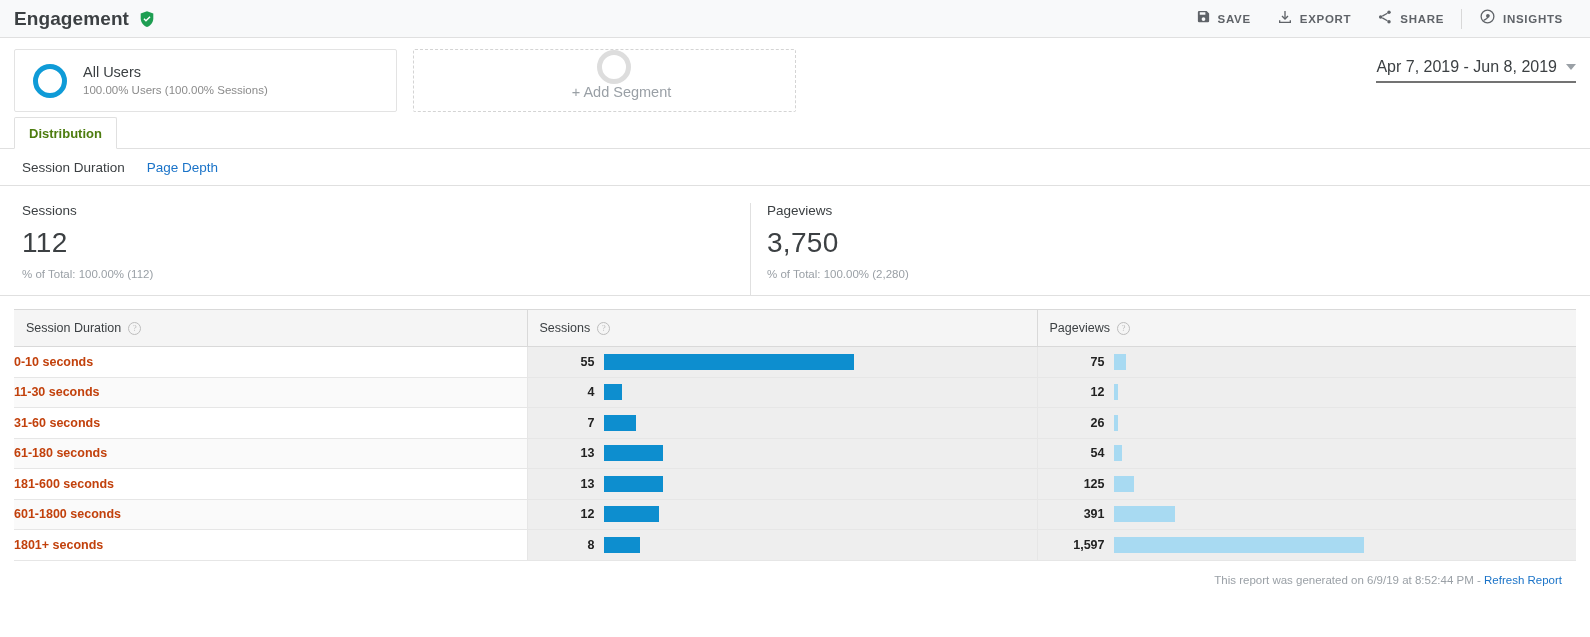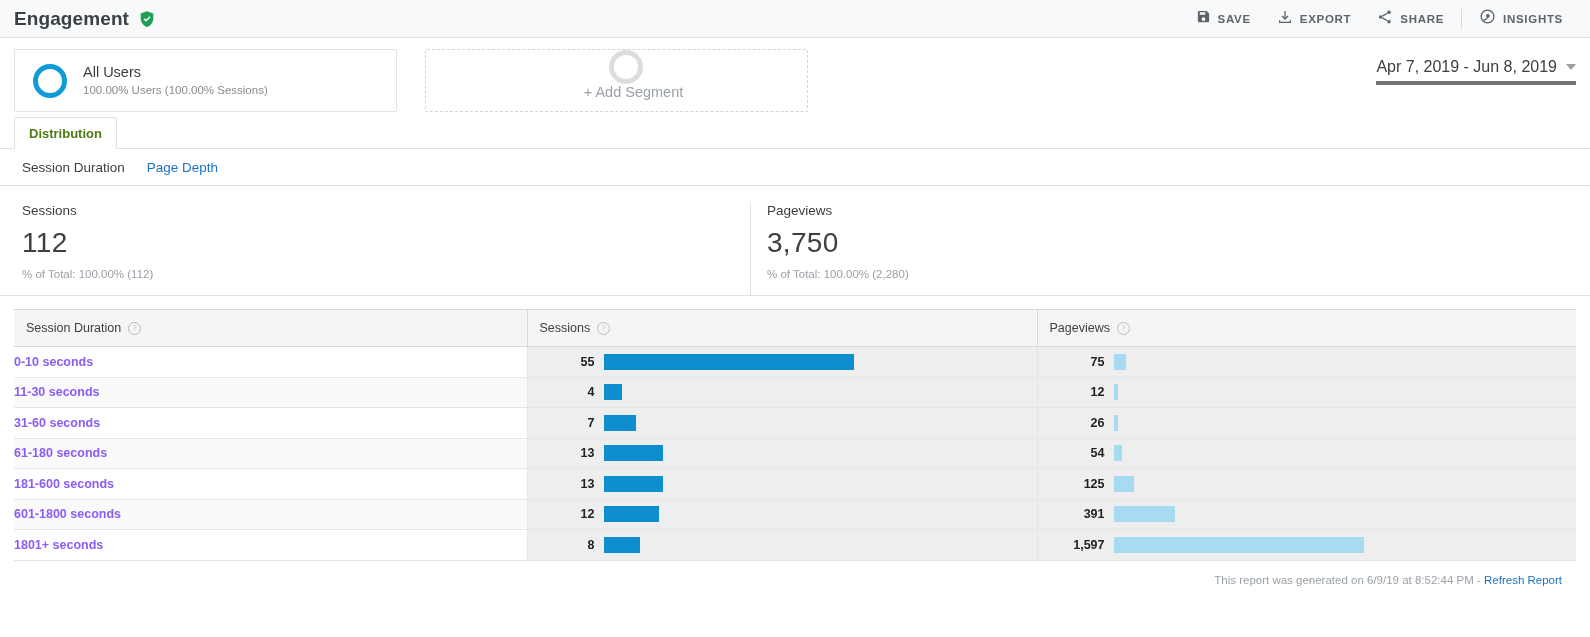--- a/index.html
+++ b/index.html
@@ -60,21 +60,21 @@
   }
 
   
   .segment-row {
     position: relative;
     height: 79px;
     background: #ffffff;
     padding: 11px 14px 0 14px;
     display: flex;
     align-items: flex-start;
-    gap: 28px;
+    gap: 16px;
   }
   .segment-box {
     width: 383px;
     height: 63px;
     border: 1px solid #e3e3e3;
     border-radius: 2px;
     display: flex;
     align-items: center;
     padding-left: 18px;
     background: #fff;
@@ -99,21 +99,21 @@
     font-size: 14.5px;
     color: #9aa0a6;
   }
   .daterange {
     position: absolute;
     right: 14px;
     top: 20px;
     display: flex;
     align-items: center;
     gap: 9px;
-    border-bottom: 4px solid #737373;
+    border-bottom: 2px solid #737373;
     padding-bottom: 5px;
     cursor: pointer;
   }
   .daterange .dr-text { font-size: 16px; color: #3c4043; }
   .caret {
     width: 0; height: 0;
     border-left: 5px solid transparent;
     border-right: 5px solid transparent;
     border-top: 6px solid #9aa0a6;
   }
@@ -216,21 +216,21 @@
   table.dist td {
     height: 30.5px;
     border-bottom: 1px solid #e6e6e6;
     font-size: 12.5px;
     padding: 0;
     vertical-align: middle;
   }
   td.dim {
     padding-left: 12px;
     font-weight: bold;
-    color: #8b5cf6;
+    color: #c2410c;
     background: #ffffff;
   }
   tr.odd td.dim { background: #fafafa; }
   td.metric-cell {
     background: #eeeeee;
     border-left: 1px solid #e6e6e6;
   }
   .cellflex { display: flex; align-items: center; }
   .num {
     width: 76px;

